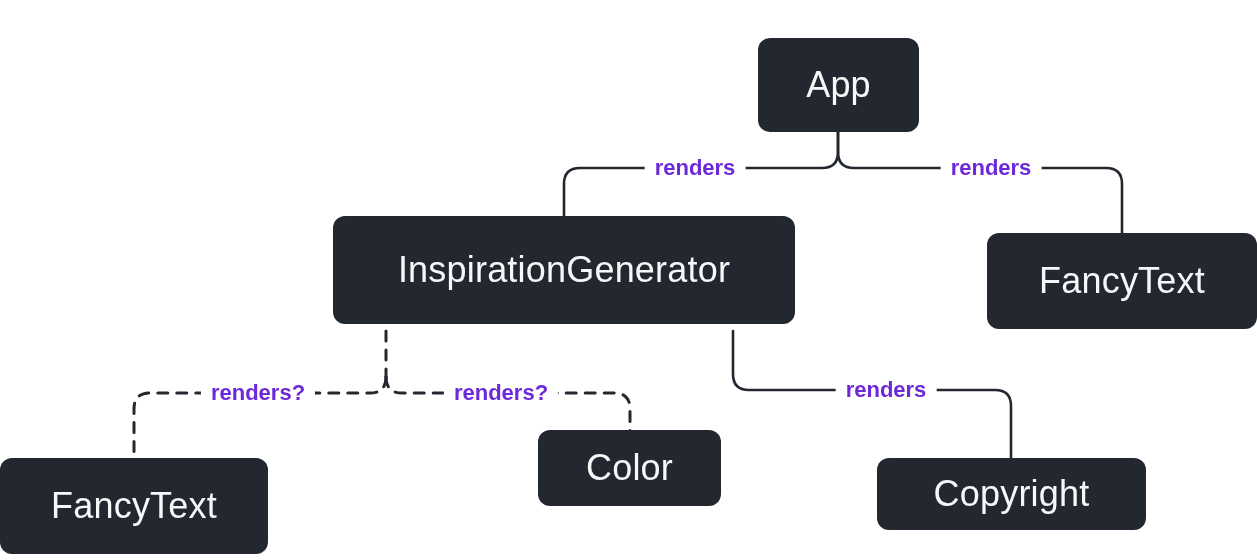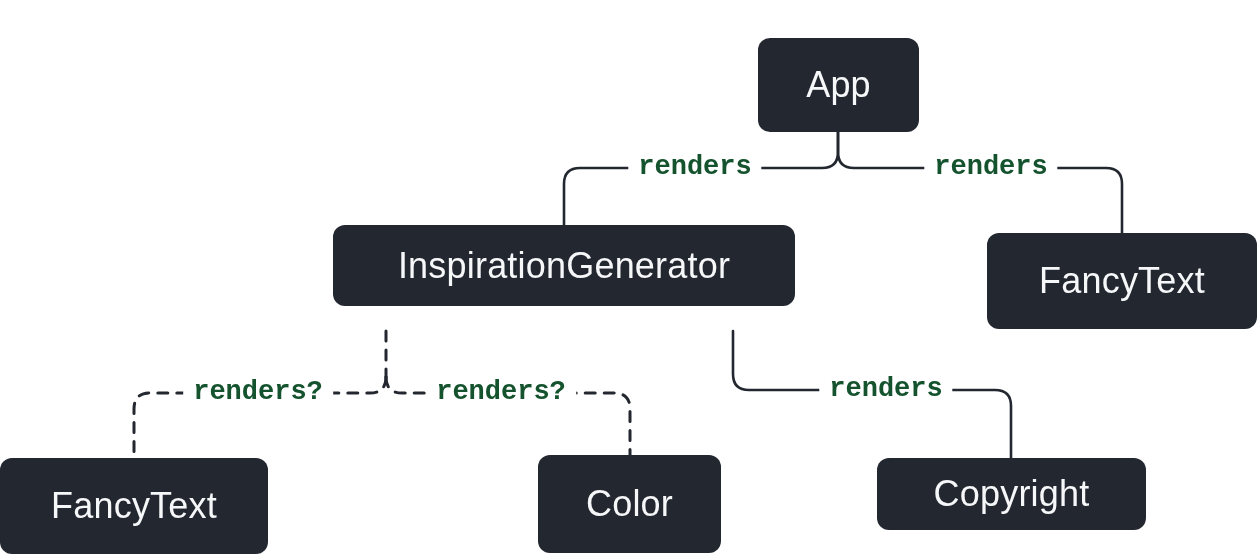--- a/index.html
+++ b/index.html
@@ -42,53 +42,52 @@
     justify-content: center;
     font-size: 36px;
     font-weight: 500;
     letter-spacing: 0.2px;
     box-sizing: border-box;
   }
   .edge-label {
     position: absolute;
     transform: translate(-50%, -50%);
     background: #ffffff;
-    color: #14532d;
-    font-size: 27px;
+    color: #6d28d9;
+    font-size: 22px;
     font-weight: 700;
     padding: 2px 10px;
     white-space: nowrap;
     border-radius: 6px;
     line-height: 1.1;
-    font-family: Liberation Mono, monospace;
   }
 </style>
 </head>
 <body>
 
 <div class="canvas">
 
   <svg class="edges-svg" viewBox="0 0 1257 560" xmlns="http://www.w3.org/2000/svg">
     <path d="M 838 101 L 838 152 Q 838 168 822 168 L 580 168 Q 564 168 564 184 L 564 231"></path>
     <path d="M 838 101 L 838 152 Q 838 168 854 168 L 1106 168 Q 1122 168 1122 184 L 1122 233"></path>
     <path d="M 733 331 L 733 374 Q 733 390 749 390 L 995 390 Q 1011 390 1011 406 L 1011 458"></path>
     <path class="dashed" d="M 386 331 L 386 377"></path>
     <path class="dashed" d="M 386 377 Q 386 393 370 393 L 150 393 Q 134 393 134 409 L 134 458"></path>
     <path class="dashed" d="M 386 377 Q 386 393 402 393 L 614 393 Q 630 393 630 409 L 630 455"></path>
   </svg>
 
   <div class="node" style="left:758px; top:7px; width:161px; height:94px;margin-top:31px;">App</div>
 
-  <div class="node" style="left:333px; top:225px; width:462px; height:81px;">InspirationGenerator</div>
+  <div class="node" style="left:333px; top:216px; width:462px; height:108px;">InspirationGenerator</div>
 
   <div class="node" style="left:987px; top:233px; width:270px; height:96px;">FancyText</div>
 
   <div class="node" style="left:0px; top:458px; width:268px; height:96px;">FancyText</div>
 
-  <div class="node" style="left:538px; top:455px; width:183px; height:98px;">Color</div>
+  <div class="node" style="left:538px; top:430px; width:183px; height:76px;">Color</div>
 
   <div class="node" style="left:877px; top:458px; width:269px; height:72px;">Copyright</div>
 
   <span class="edge-label" style="left:695px; top:168px;">renders</span>
 
   <span class="edge-label" style="left:991px; top:168px;">renders</span>
 
   <span class="edge-label" style="left:258px; top:393px;">renders?</span>
 
   <span class="edge-label" style="left:501px; top:393px;">renders?</span>

